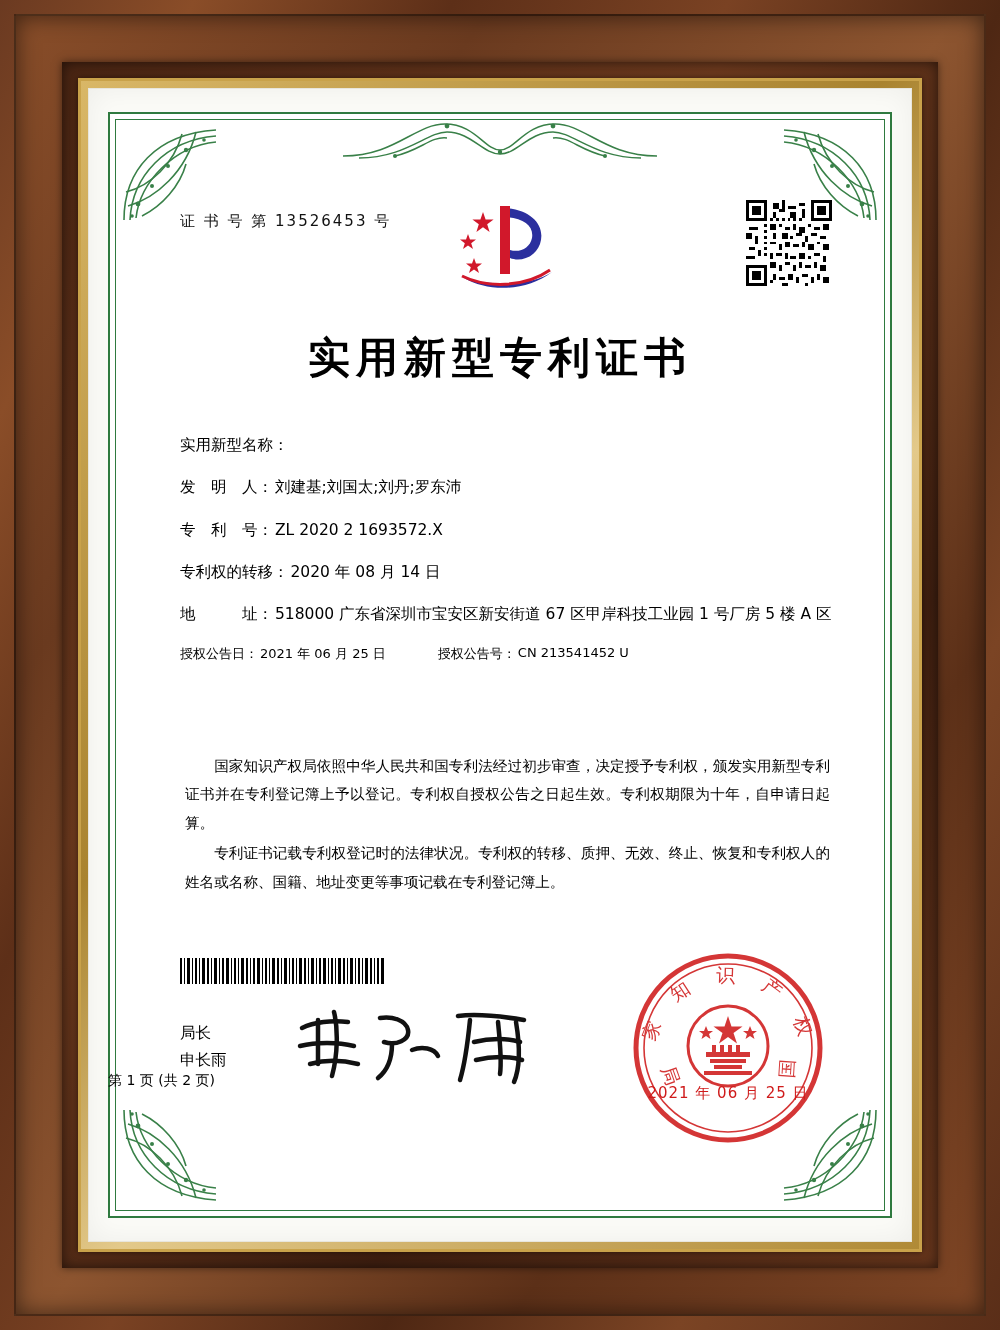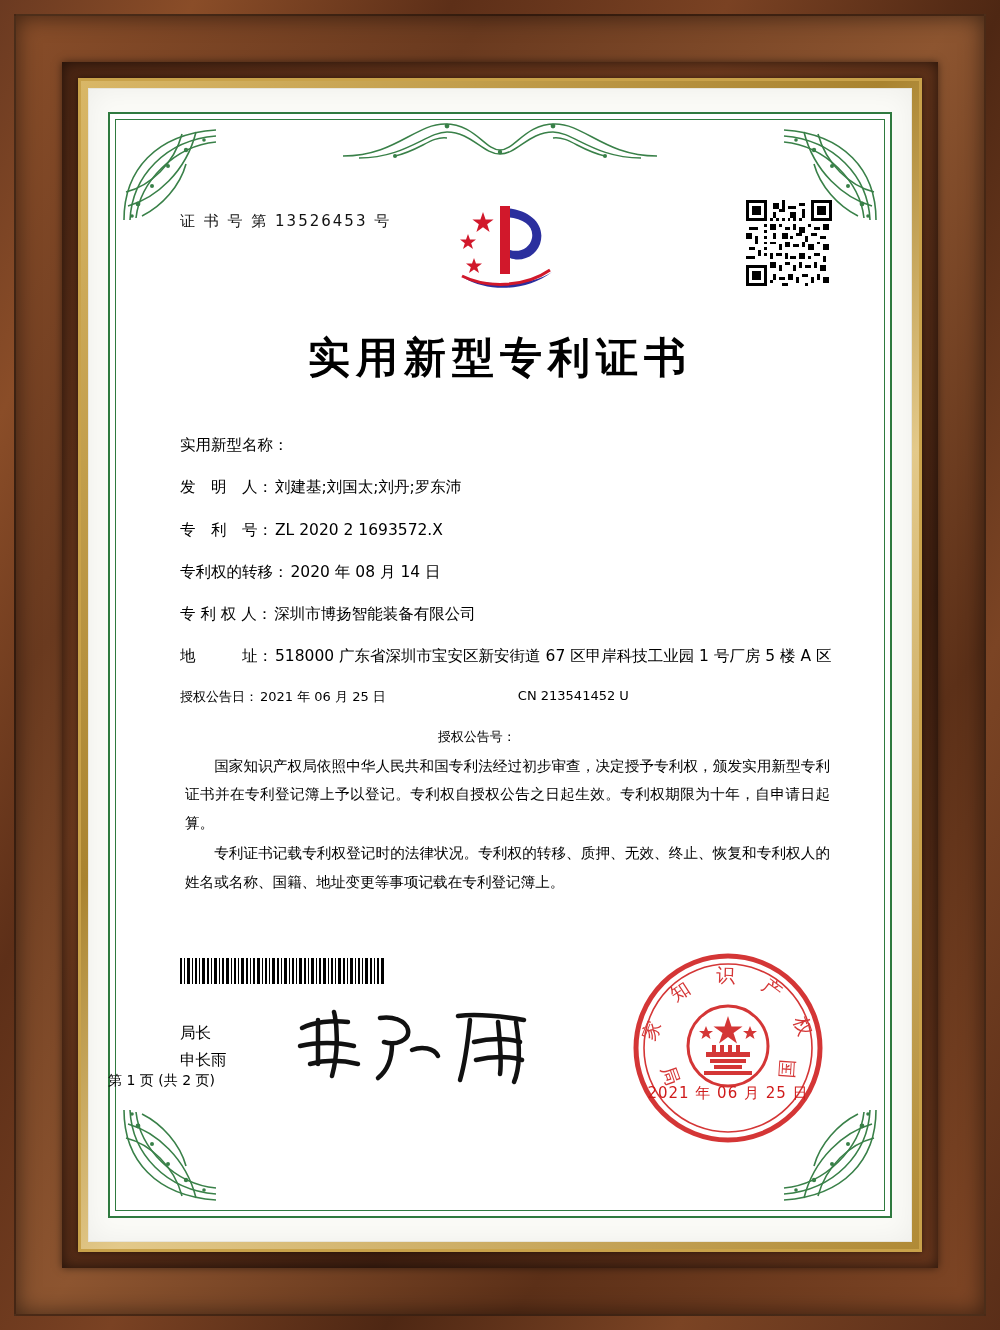--- a/index.html
+++ b/index.html
@@ -69,21 +69,21 @@
     position:absolute;left:0;right:0;top:218px;text-align:center;
     font-size:42px;font-weight:bold;letter-spacing:6px;color:#000;
     font-family:"DejaVu Sans","Liberation Sans",sans-serif;
   }
   .fields{position:absolute;left:72px;top:322px;right:60px;}
   .row{display:flex;align-items:flex-end;margin-bottom:19px;font-size:15.5px;color:#000;line-height:1.5;}
   .lab{white-space:nowrap;}
   .val{margin-left:2px;}
   .row-addr .val{max-width:560px;}
   .row-inline{display:flex;align-items:flex-start;font-size:13px;color:#000;margin-bottom:6px;}
-  .row-inline .second{margin-left:52px;margin-top:40px;}
+  .row-inline .second{margin-left:52px;}
   .para{
     position:absolute;left:72px;right:62px;top:640px;
     font-size:14.6px;line-height:1.95;color:#000;text-align:justify;
   }
   .para p{margin:0 0 2px 5px;text-indent:2em;}
   .barcode{position:absolute;left:72px;top:846px;height:26px;}
   .sign-block{position:absolute;left:72px;top:908px;font-size:15.5px;line-height:1.75;color:#000;}
   .signature{
     position:absolute;left:180px;top:890px;width:260px;height:90px;
   }
@@ -344,24 +344,20 @@
           <span class="val">刘建基;刘国太;刘丹;罗东沛</span>
         </div>
         <div class="row">
           <span class="lab">专　利　号：</span>
           <span class="val">ZL 2020 2 1693572.X</span>
         </div>
         <div class="row">
           <span class="lab">专利权的转移：</span>
           <span class="val">2020 年 08 月 14 日</span>
         </div>
-        <div class="row">
-          <span class="lab">专 利 权 人：</span>
-          <span class="val">深圳市博扬智能装备有限公司</span>
-        </div>
         <div class="row row-addr">
           <span class="lab">地　　　址：</span>
           <span class="val">518000 广东省深圳市宝安区新安街道 67 区甲岸科技工业园 1 号厂房 5 楼 A 区</span>
         </div>
         <div class="row-inline">
           <span class="lab">授权公告日：</span>
           <span class="val">2021 年 06 月 25 日</span>
           <span class="lab second">授权公告号：</span>
           <span class="val">CN 213541452 U</span>
         </div>

